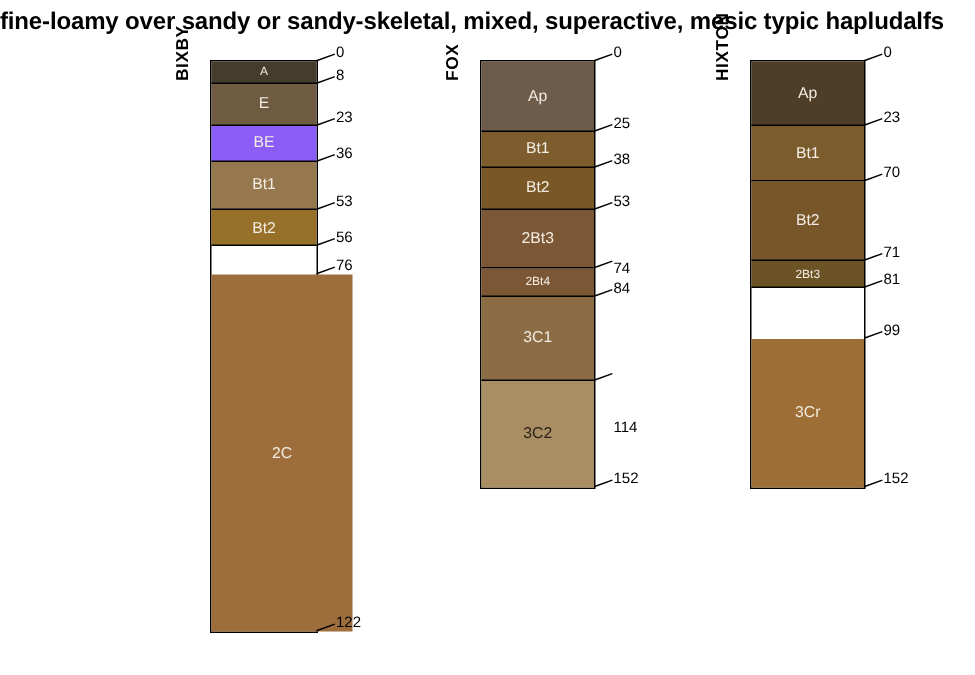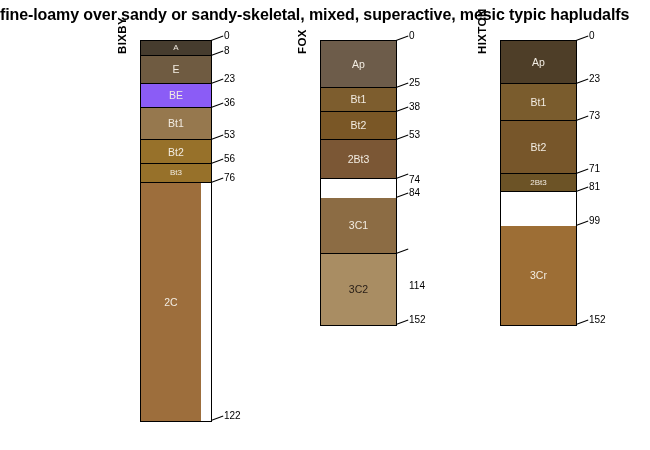--- a/index.html
+++ b/index.html
@@ -112,24 +112,21 @@
           </div>
           <div class="horizon" style="top: 43.01px; height: 24.31px; width: 70px; background: #8b5cf6;">
             <span class="horizon-label">BE</span>
           </div>
           <div class="horizon" style="top: 67.32px; height: 31.79px; width: 70px; background: rgb(150, 120, 78);">
             <span class="horizon-label">Bt1</span>
           </div>
           <div class="horizon" style="top: 99.11px; height: 24.31px; width: 70px; background: rgb(151, 113, 42);">
             <span class="horizon-label">Bt2</span>
           </div>
-          <div class="horizon" style="top: 123.42px; height: 18.7px; width: 70px; background: rgb(151, 113, 42);">
-            <span class="horizon-label small">Bt3</span>
-          </div>
-          <div class="horizon last" style="top: 142.12px; height: 237.49px; width: 60px; background: rgb(157, 110, 60);">
+          <div class="horizon last" style="top: 142.12px; height: 237.49px; width: 94px; background: rgb(157, 110, 60);">
             <span class="horizon-label">2C</span>
           </div>
         </div>
         <div class="depth-tick" style="left: 211px; top: 40px; width: 13px; transform: rotate(-20deg);"></div>
         <div class="depth-label" style="left: 224px; top: 31px;">0</div>
         <div class="depth-tick" style="left: 211px; top: 54.96px; width: 13px; transform: rotate(-20deg);"></div>
         <div class="depth-label" style="left: 224px; top: 45.96px;">8</div>
         <div class="depth-tick" style="left: 211px; top: 83.01px; width: 13px; transform: rotate(-20deg);"></div>
         <div class="depth-label" style="left: 224px; top: 74.01px;">23</div>
         <div class="depth-tick" style="left: 211px; top: 107.32px; width: 13px; transform: rotate(-20deg);"></div>
@@ -151,20 +148,23 @@
           </div>
           <div class="horizon" style="top: 46.75px; height: 24.31px; width: 75px; background: rgb(125, 93, 46);">
             <span class="horizon-label">Bt1</span>
           </div>
           <div class="horizon" style="top: 71.06px; height: 28.05px; width: 75px; background: rgb(122, 87, 38);">
             <span class="horizon-label">Bt2</span>
           </div>
           <div class="horizon" style="top: 99.11px; height: 39.27px; width: 75px; background: rgb(123, 87, 53);">
             <span class="horizon-label">2Bt3</span>
           </div>
+          <div class="horizon" style="top: 138.38px; height: 18.7px; width: 75px; background: rgb(123, 87, 53);">
+            <span class="horizon-label small">2Bt4</span>
+          </div>
           <div class="horizon" style="top: 157.08px; height: 56.1px; width: 75px; background: rgb(140, 108, 68);">
             <span class="horizon-label">3C1</span>
           </div>
           <div class="horizon last" style="top: 213.18px; height: 71.06px; width: 75px; background: rgb(169, 141, 99);">
             <span class="horizon-label dark">3C2</span>
           </div>
         </div>
         <div class="depth-tick" style="left: 396px; top: 40px; width: 13px; transform: rotate(-20deg);"></div>
         <div class="depth-label" style="left: 409px; top: 31px;">0</div>
         <div class="depth-tick" style="left: 396px; top: 86.75px; width: 13px; transform: rotate(-20deg);"></div>
@@ -199,21 +199,21 @@
           </div>
           <div class="horizon last" style="top: 185.13px; height: 99.11px; width: 75px; background: rgb(157, 110, 53);">
             <span class="horizon-label">3Cr</span>
           </div>
         </div>
         <div class="depth-tick" style="left: 576px; top: 40px; width: 13px; transform: rotate(-20deg);"></div>
         <div class="depth-label" style="left: 589px; top: 31px;">0</div>
         <div class="depth-tick" style="left: 576px; top: 83.01px; width: 13px; transform: rotate(-20deg);"></div>
         <div class="depth-label" style="left: 589px; top: 74.01px;">23</div>
         <div class="depth-tick" style="left: 576px; top: 120.41px; width: 13px; transform: rotate(-20deg);"></div>
-        <div class="depth-label" style="left: 589px; top: 111.41px;">73</div>
+        <div class="depth-label" style="left: 589px; top: 111.41px;">70</div>
         <div class="depth-tick" style="left: 576px; top: 172.77px; width: 13px; transform: rotate(-20deg);"></div>
         <div class="depth-label" style="left: 589px; top: 163.77px;">71</div>
         <div class="depth-tick" style="left: 576px; top: 191.47px; width: 13px; transform: rotate(-20deg);"></div>
         <div class="depth-label" style="left: 589px; top: 182.47px;">81</div>
         <div class="depth-tick" style="left: 576px; top: 225.13px; width: 13px; transform: rotate(-20deg);"></div>
         <div class="depth-label" style="left: 589px; top: 216.13px;">99</div>
         <div class="depth-tick" style="left: 576px; top: 324.24px; width: 13px; transform: rotate(-20deg);"></div>
         <div class="depth-label" style="left: 589px; top: 315.24px;">152</div>
       </div>
     </div>

